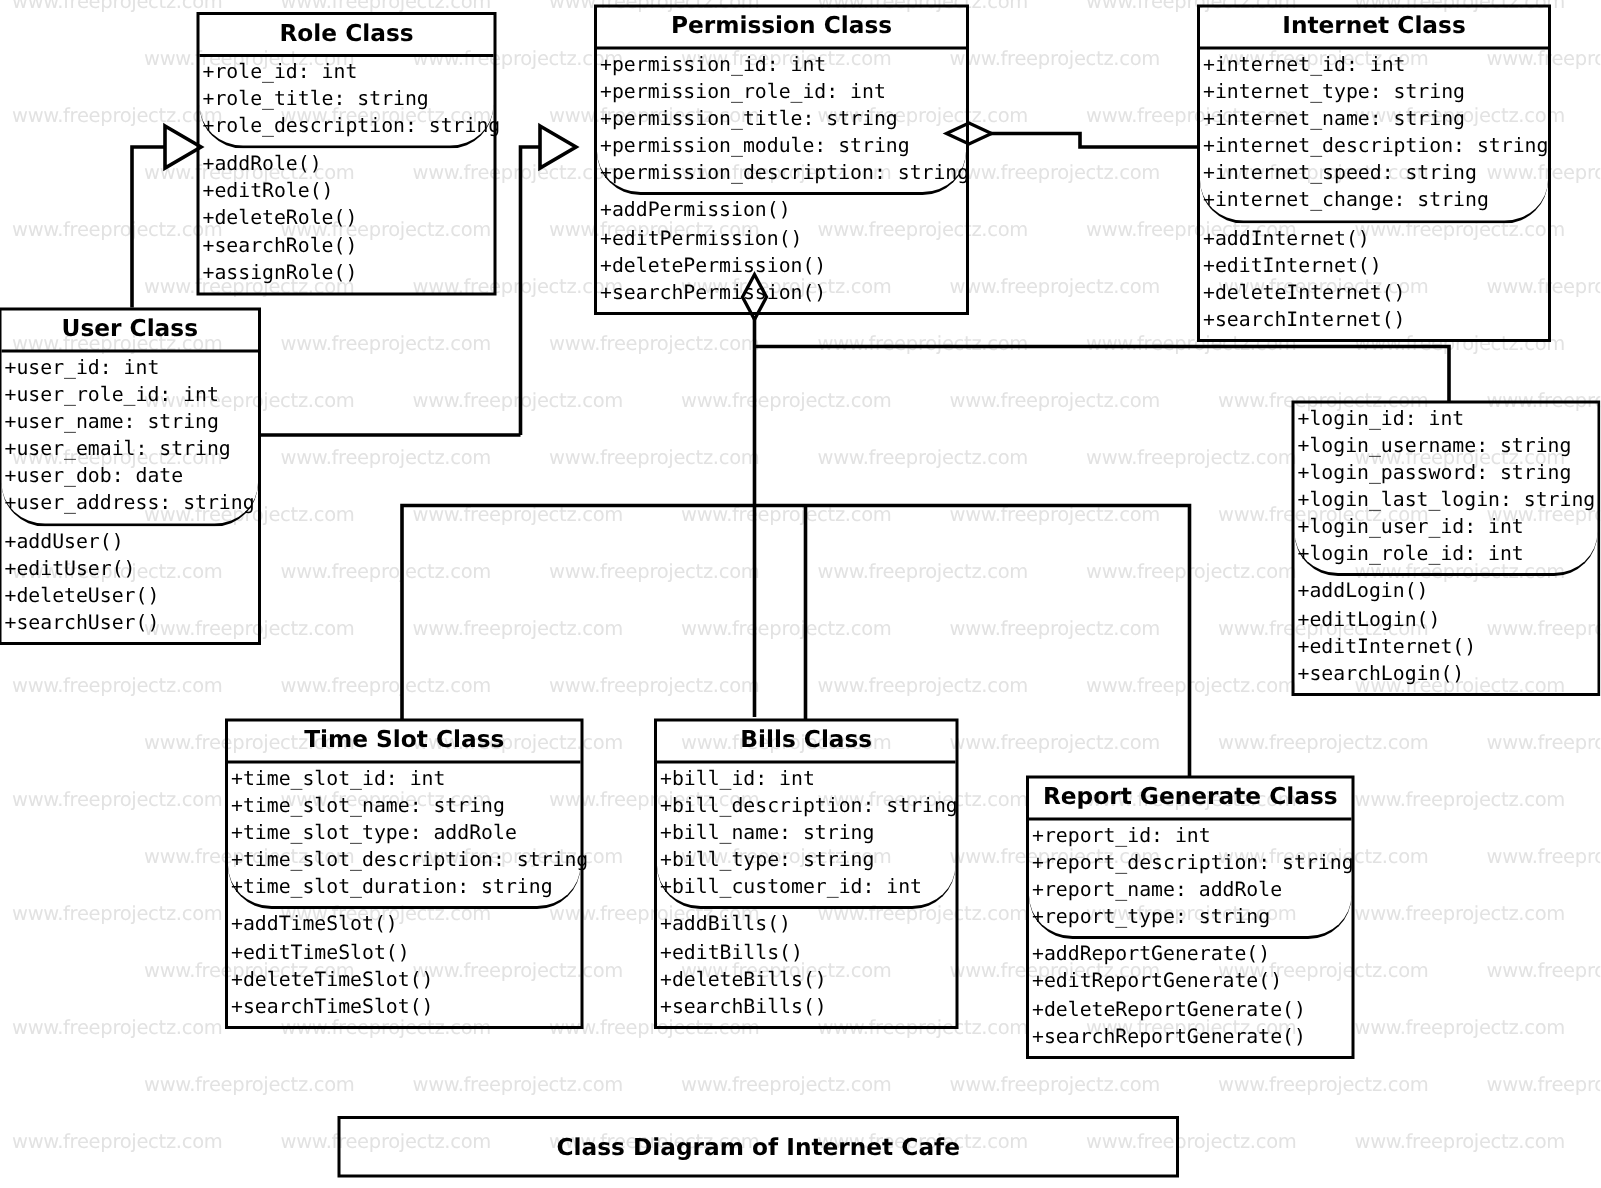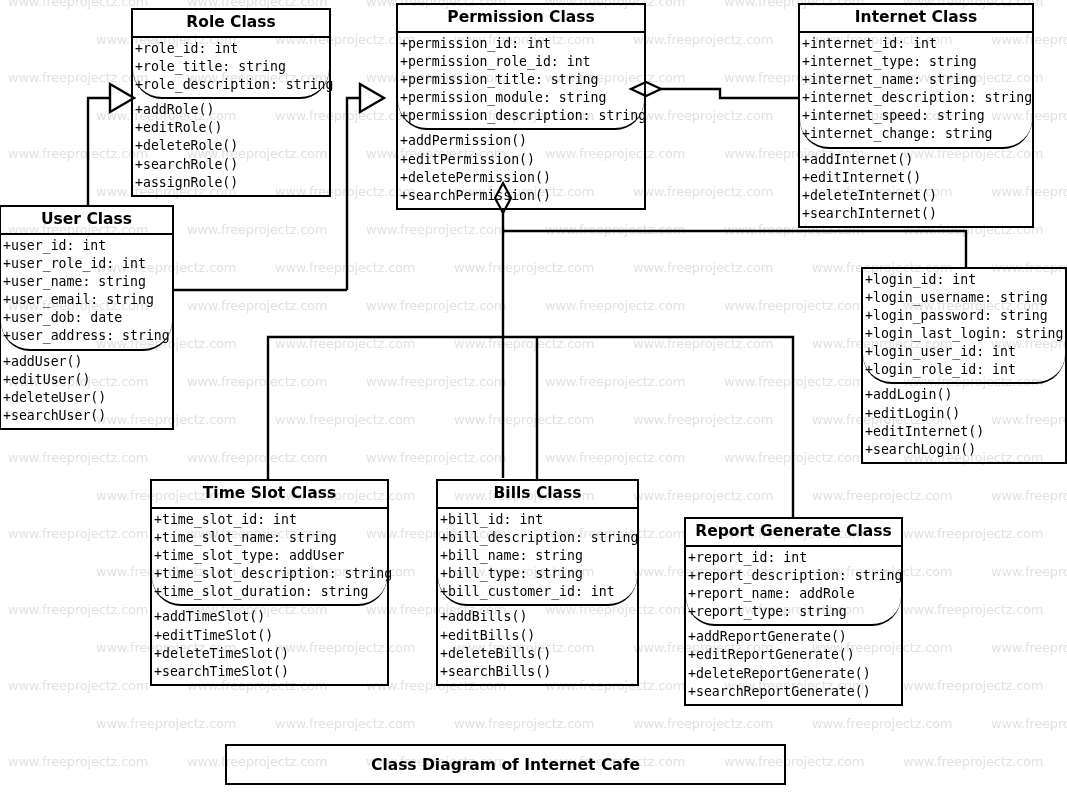--- a/index.html
+++ b/index.html
@@ -346,21 +346,21 @@
         <div class="uml-row">+editInternet()</div>
         <div class="uml-row">+searchLogin()</div>
       </div>
   </div>
 
   <div class="uml-class" id="cls-timeslot" style="left:150px; top:479px; width:239px;">
     <div class="uml-title">Time Slot Class</div>
     <div class="uml-section uml-attrs">
         <div class="uml-row">+time_slot_id: int</div>
         <div class="uml-row">+time_slot_name: string</div>
-        <div class="uml-row">+time_slot_type: addUser</div>
+        <div class="uml-row">+time_slot_type: addRole</div>
         <div class="uml-row">+time_slot_description: string</div>
         <div class="uml-row">+time_slot_duration: string</div>
       </div>
     <div class="uml-section uml-methods">
         <div class="uml-row">+addTimeSlot()</div>
         <div class="uml-row">+editTimeSlot()</div>
         <div class="uml-row">+deleteTimeSlot()</div>
         <div class="uml-row">+searchTimeSlot()</div>
       </div>
   </div>

